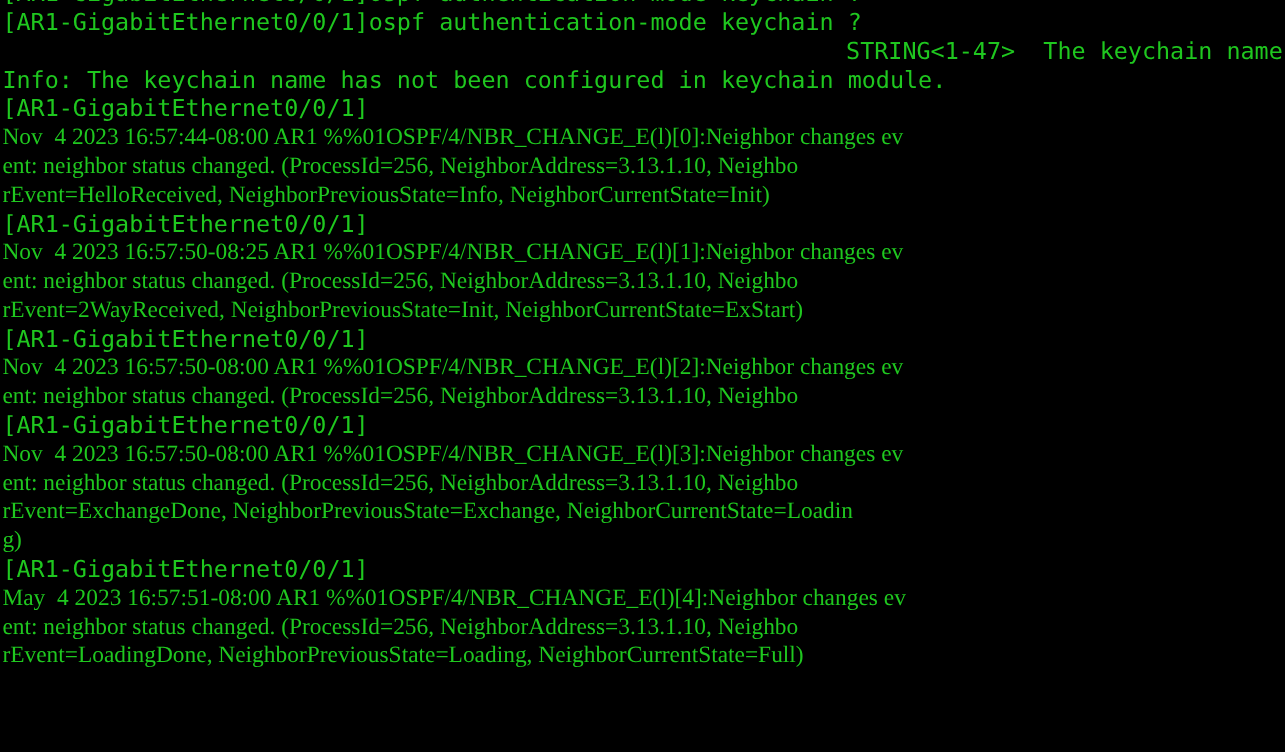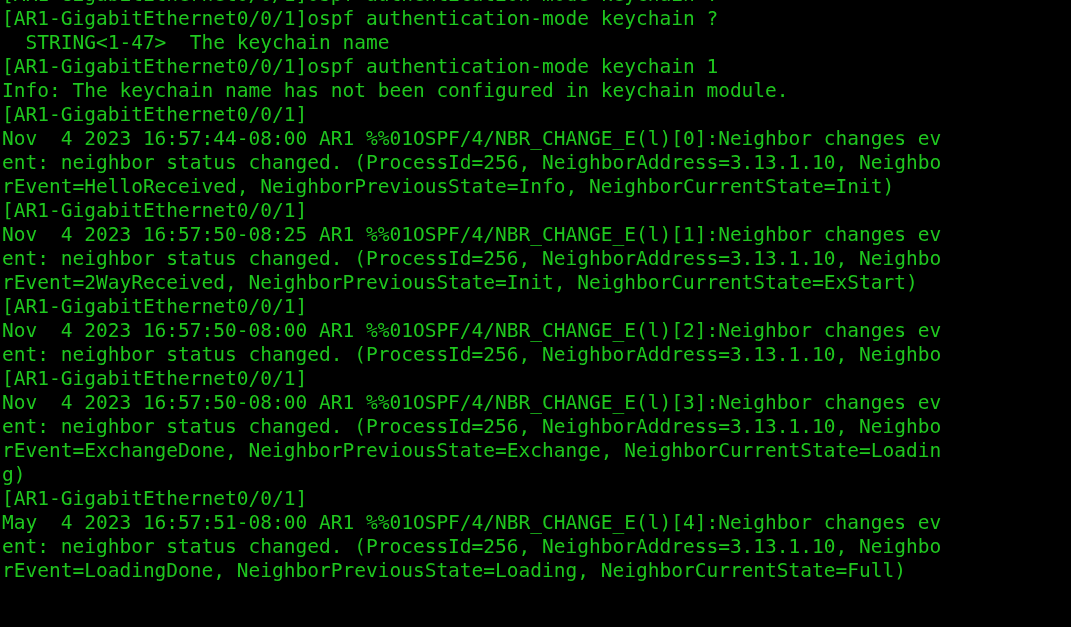--- a/index.html
+++ b/index.html
@@ -36,32 +36,31 @@
     line-height: 24px;
     font-size: 19.5px;
     letter-spacing: 0px;
     white-space: pre;
     color: #20c020;
     font-family: "DejaVu Sans Mono", "Liberation Mono", monospace;
     -webkit-font-smoothing: none;
   }
   .line.prompt   { color: #1fc71f; }
   .line.info     { color: #1fc71f; }
-  .line.log      { color: #1fc71f; }
-  .line.help     { color: #1fc71f; }
+  .line.log      { color: #1fc71f; font-family: Liberation Serif, serif; }
+  .line.help     { color: #1fc71f; text-align: right; }
 </style>
 </head>
 <body>
 
 <div id="terminal">
   <div id="screen">
       <span class="line prompt">[AR1-GigabitEthernet0/0/1]ospf authentication-mode keychain ?</span>
       <span class="line prompt">[AR1-GigabitEthernet0/0/1]ospf authentication-mode keychain ?</span>
       <span class="line help">  STRING&lt;1-47&gt;  The keychain name</span>
-      <span class="line prompt">[AR1-GigabitEthernet0/0/1]ospf authentication-mode keychain 1</span>
       <span class="line info">Info: The keychain name has not been configured in keychain module.</span>
       <span class="line prompt">[AR1-GigabitEthernet0/0/1]</span>
       <span class="line log">Nov  4 2023 16:57:44-08:00 AR1 %%01OSPF/4/NBR_CHANGE_E(l)[0]:Neighbor changes ev</span>
       <span class="line log">ent: neighbor status changed. (ProcessId=256, NeighborAddress=3.13.1.10, Neighbo</span>
       <span class="line log">rEvent=HelloReceived, NeighborPreviousState=Info, NeighborCurrentState=Init)</span>
       <span class="line prompt">[AR1-GigabitEthernet0/0/1]</span>
       <span class="line log">Nov  4 2023 16:57:50-08:25 AR1 %%01OSPF/4/NBR_CHANGE_E(l)[1]:Neighbor changes ev</span>
       <span class="line log">ent: neighbor status changed. (ProcessId=256, NeighborAddress=3.13.1.10, Neighbo</span>
       <span class="line log">rEvent=2WayReceived, NeighborPreviousState=Init, NeighborCurrentState=ExStart)</span>
       <span class="line prompt">[AR1-GigabitEthernet0/0/1]</span>

